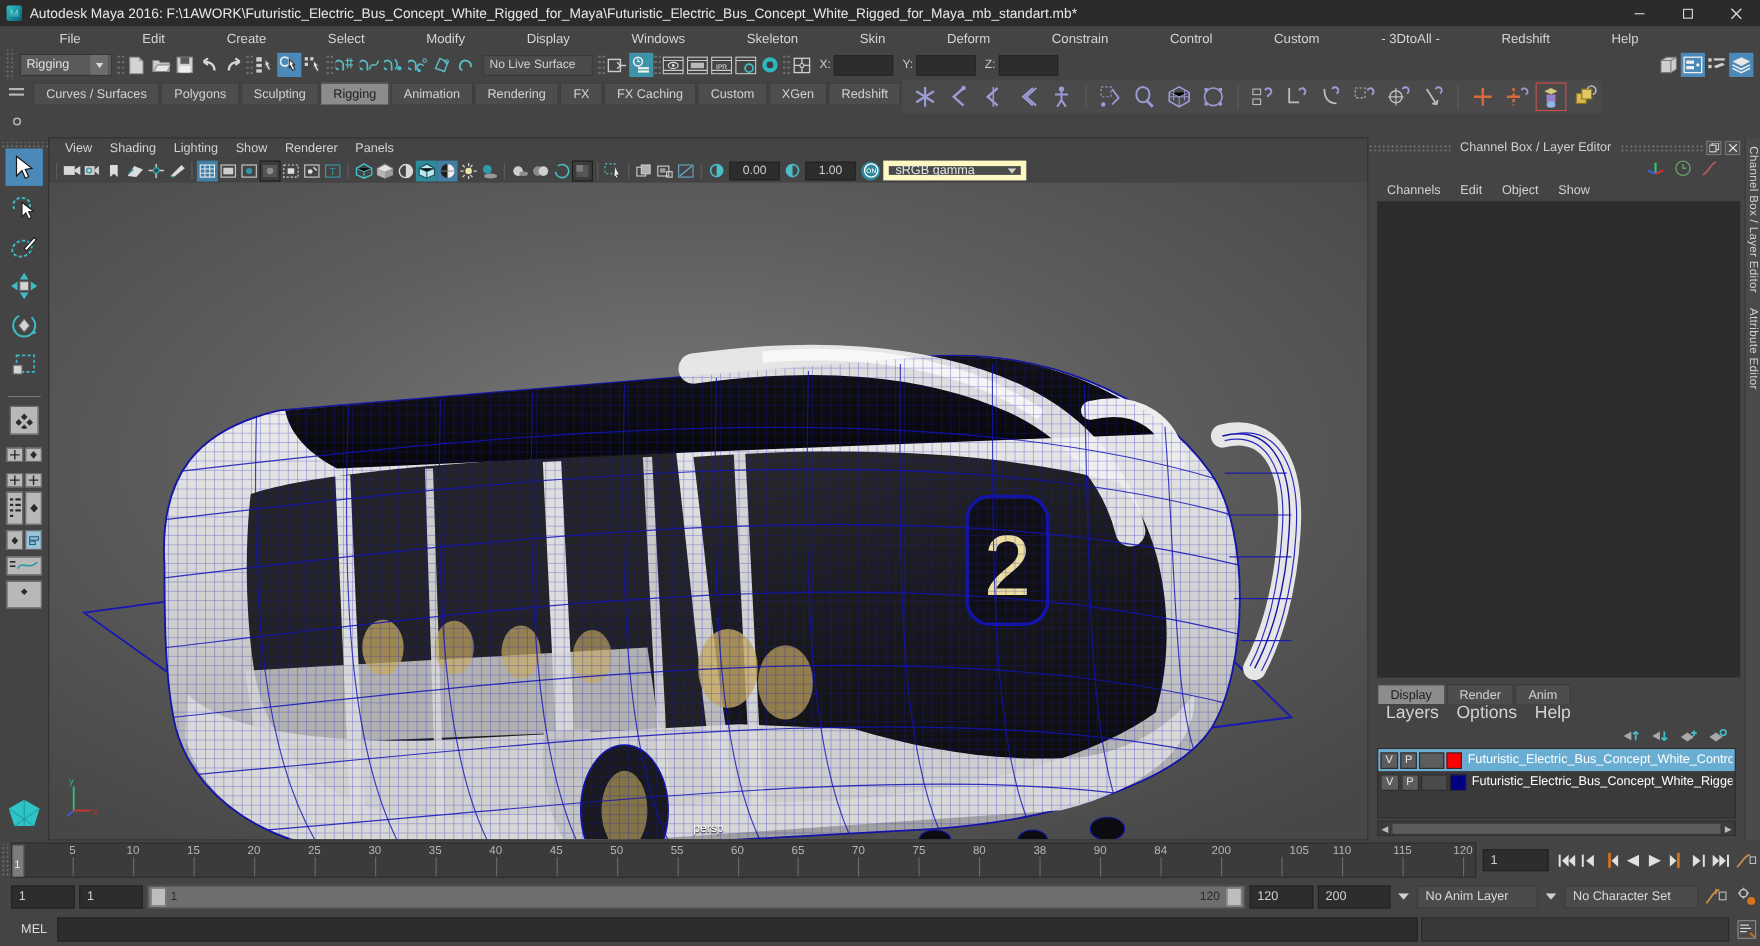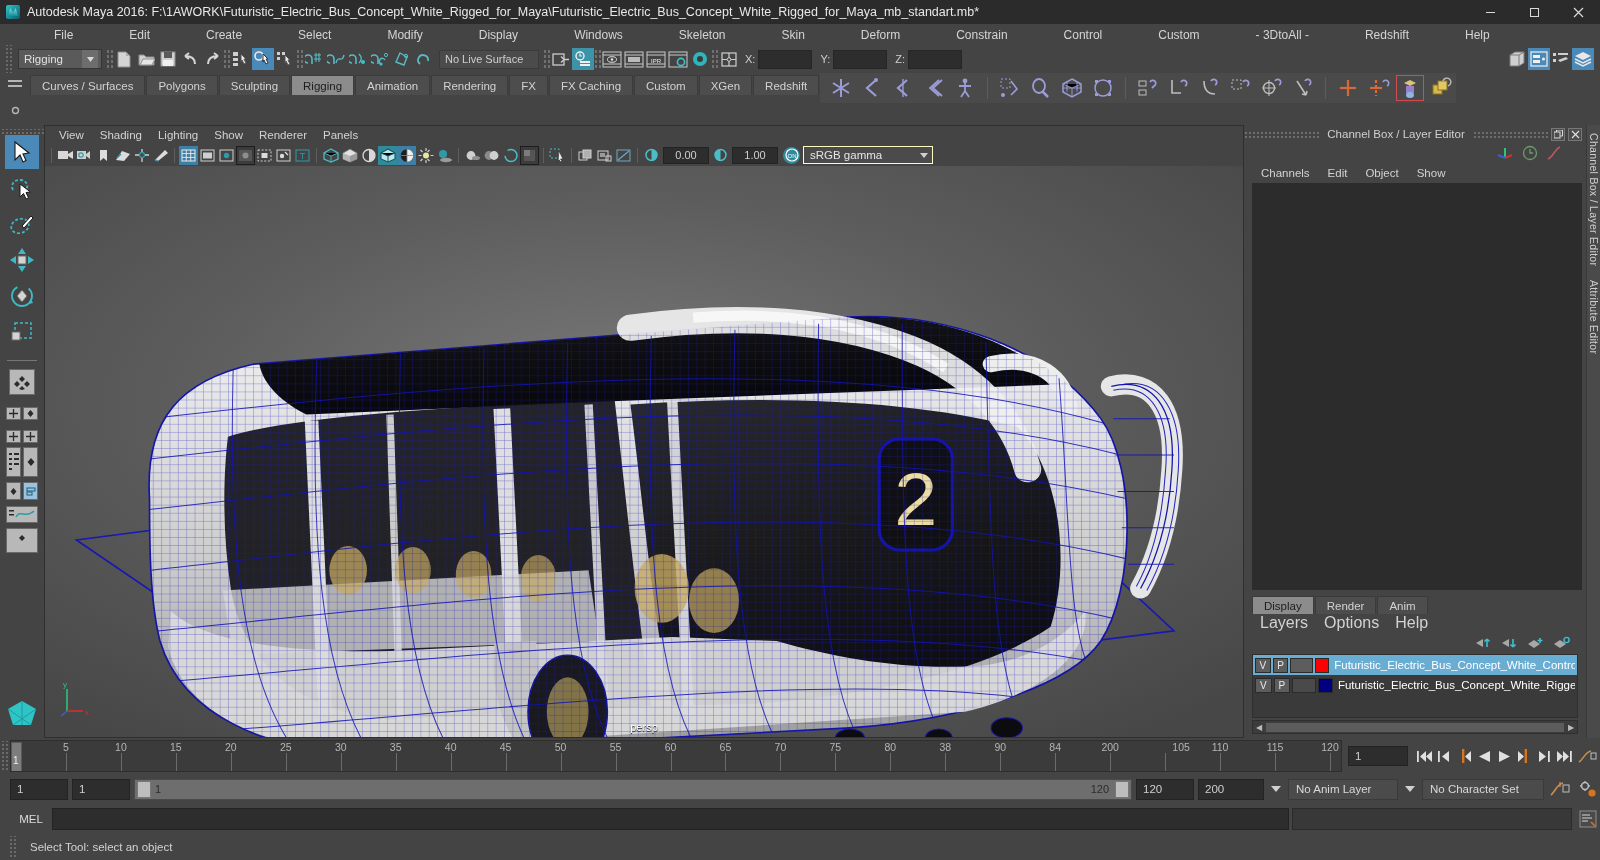--- a/index.html
+++ b/index.html
@@ -84,21 +84,21 @@
   .vp-menubar { height:18px; display:flex; align-items:center; padding-left:6px; background:#444; flex:none;}
   .vp-menubar .mi { padding:1px 8px; font-size:11.5px; color:#d2d2d2;}
   .vp-toolbar { height:22px; display:flex;align-items:center;background:#444;flex:none; padding-left:2px;}
   .vi { width:19px;height:19px;display:flex;align-items:center;justify-content:center;flex:none;}
   .vi.on { background:#3f7fa5; }
   .vi.onteal { background:#2f8a9b; }
   .vi.framed { border:1px solid #1d1d1d; background:#3c3c3c;}
   .vsep { width:1px;height:15px;background:#5e5e5e;margin:0 4px;flex:none;}
   .numfld { width:46px;height:17px;background:#2d2d2d;border:1px solid #232323;color:#cfcfcf;
       font-size:11px;display:flex;align-items:center;justify-content:center;margin:0 2px;}
-  .gammabox { height:18px;background:#4b4b4b;border:1px solid #fef9c3; width:130px;
+  .gammabox { height:18px;background:#4b4b4b;border:5px solid #fef9c3; width:130px;
       display:flex;align-items:center;padding-left:6px;font-size:11.5px;color:#e4e4e4;position:relative;}
   .gammabox .ga { position:absolute;right:4px;}
   .vp3d { flex:1; position:relative; overflow:hidden;
       background:radial-gradient(ellipse at 50% 45%, #6f6f6f 0%, #5a5a5a 45%, #4a4a4a 100%); }
   .persp-label { position:absolute; bottom:4px; left:50%; transform:translateX(-50%);
       color:#ffffff; font-size:11px; text-shadow:0 1px 1px #000; }
   .axis-gizmo { position:absolute; left:14px; bottom:20px; width:36px;height:40px; }
 
   
   .rightpanel { width:356px; background:#444444; flex:none; display:flex; }
@@ -1358,17 +1358,13 @@
     <div class="melfield2"></div>
     <div class="melicon">
       <svg width="20" height="18" viewBox="0 0 20 18">
           <rect x="2" y="1" width="16" height="16" fill="#4a4a4a" stroke="#8e8e8e"></rect>
           <path d="M4 5 h8 M4 8 h10 M4 11 h6" stroke="#d8d8d8" stroke-width="1.2"></path>
           <path d="M13 12 l4 4" stroke="#d8731e" stroke-width="1.6"></path>
         </svg>
     </div>
   </div>
 
-  <div class="statusline">
-    <div class="gripdots" style="width:10px;height:22px;margin-left:-6px;margin-right:12px"></div>
-    <span>Select Tool: select an object</span>
-  </div>
 </div>
 
 </body></html>

